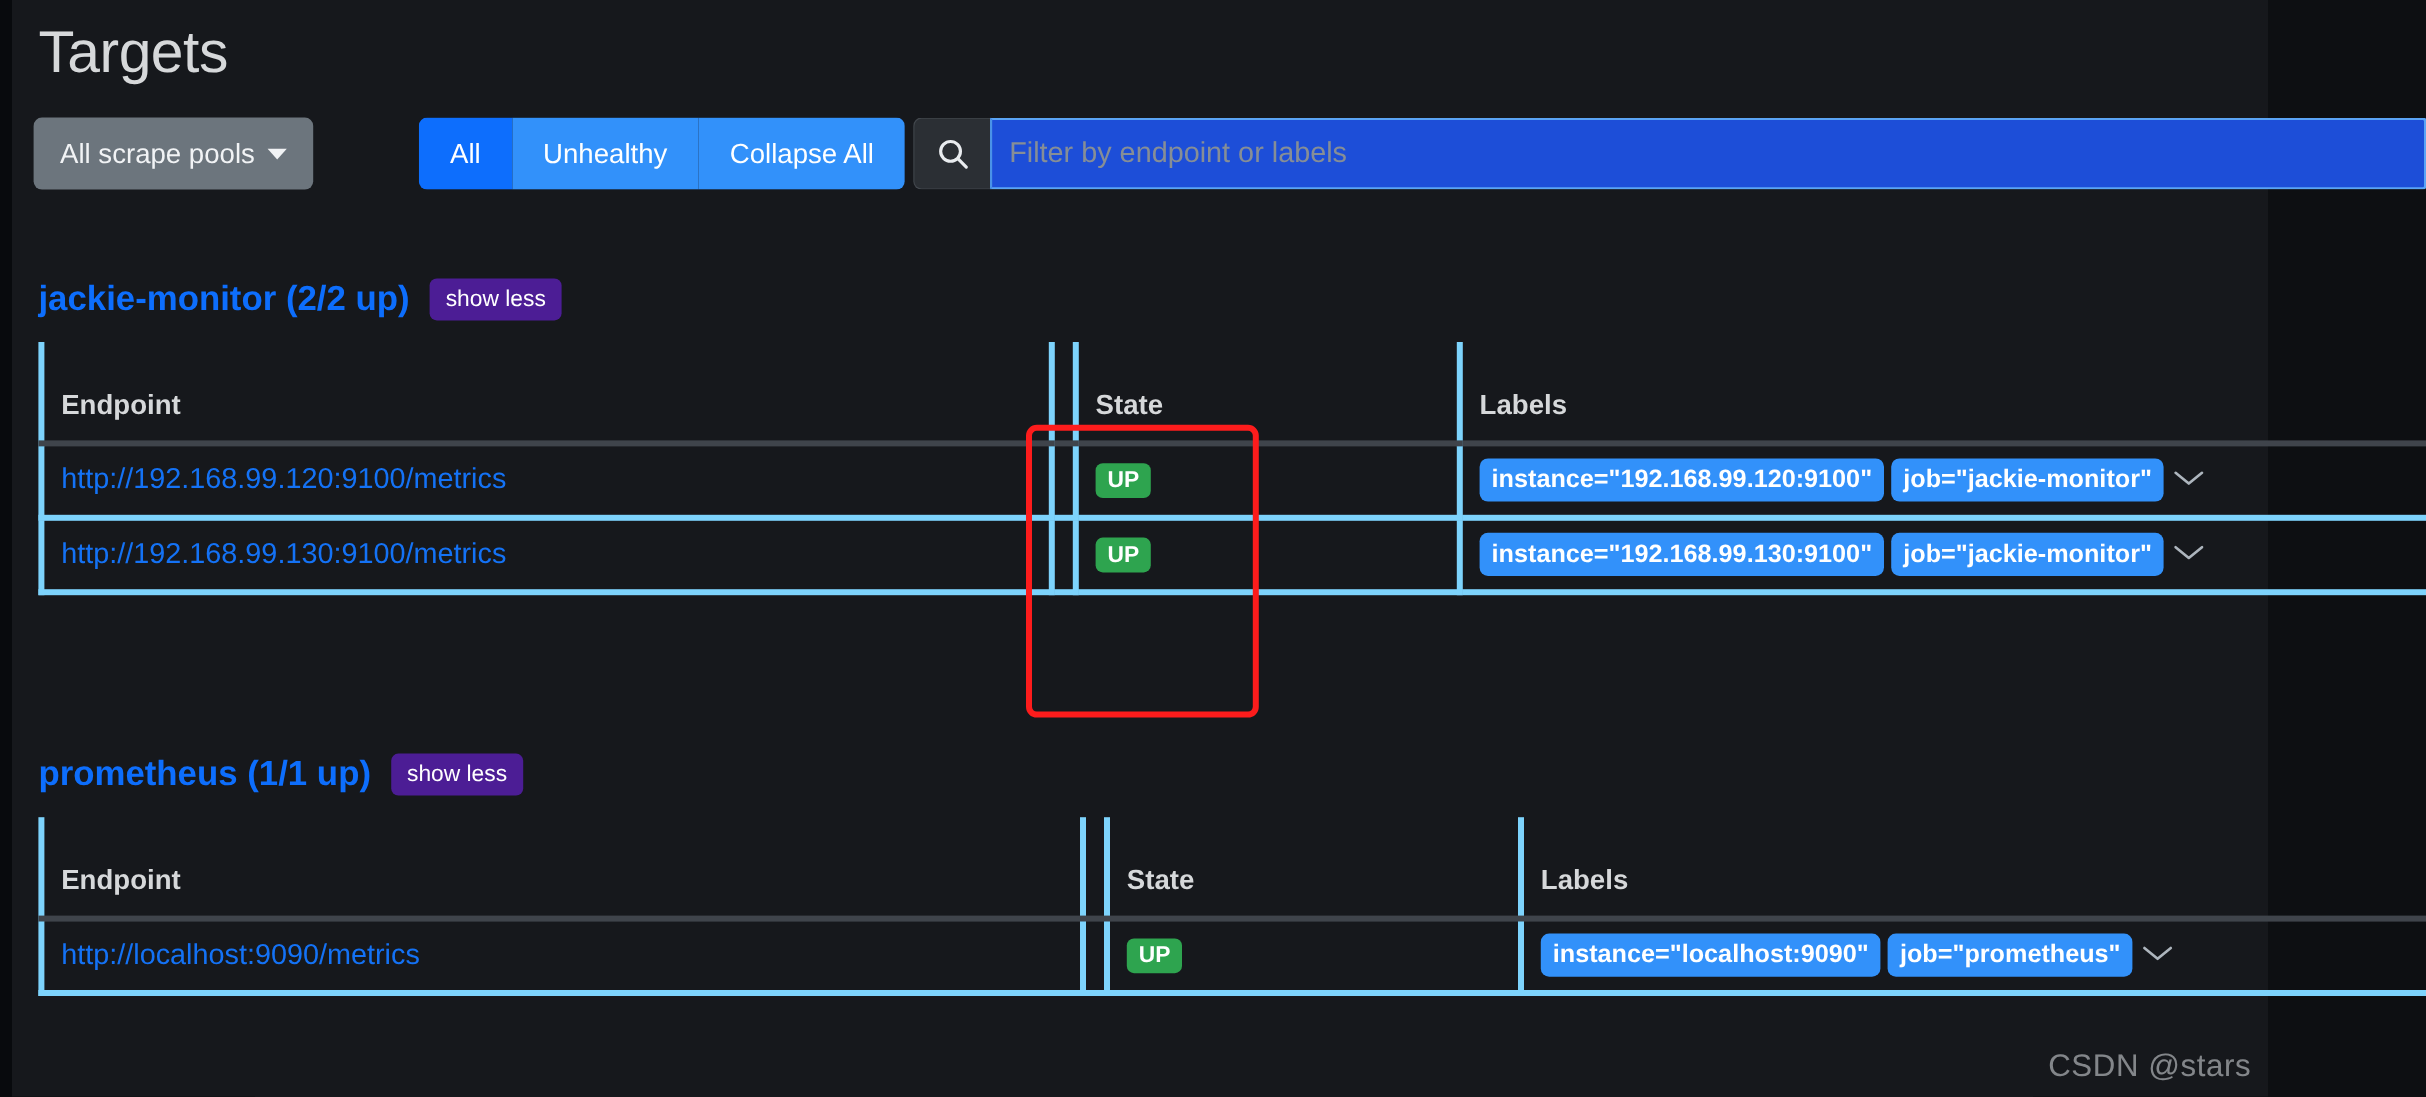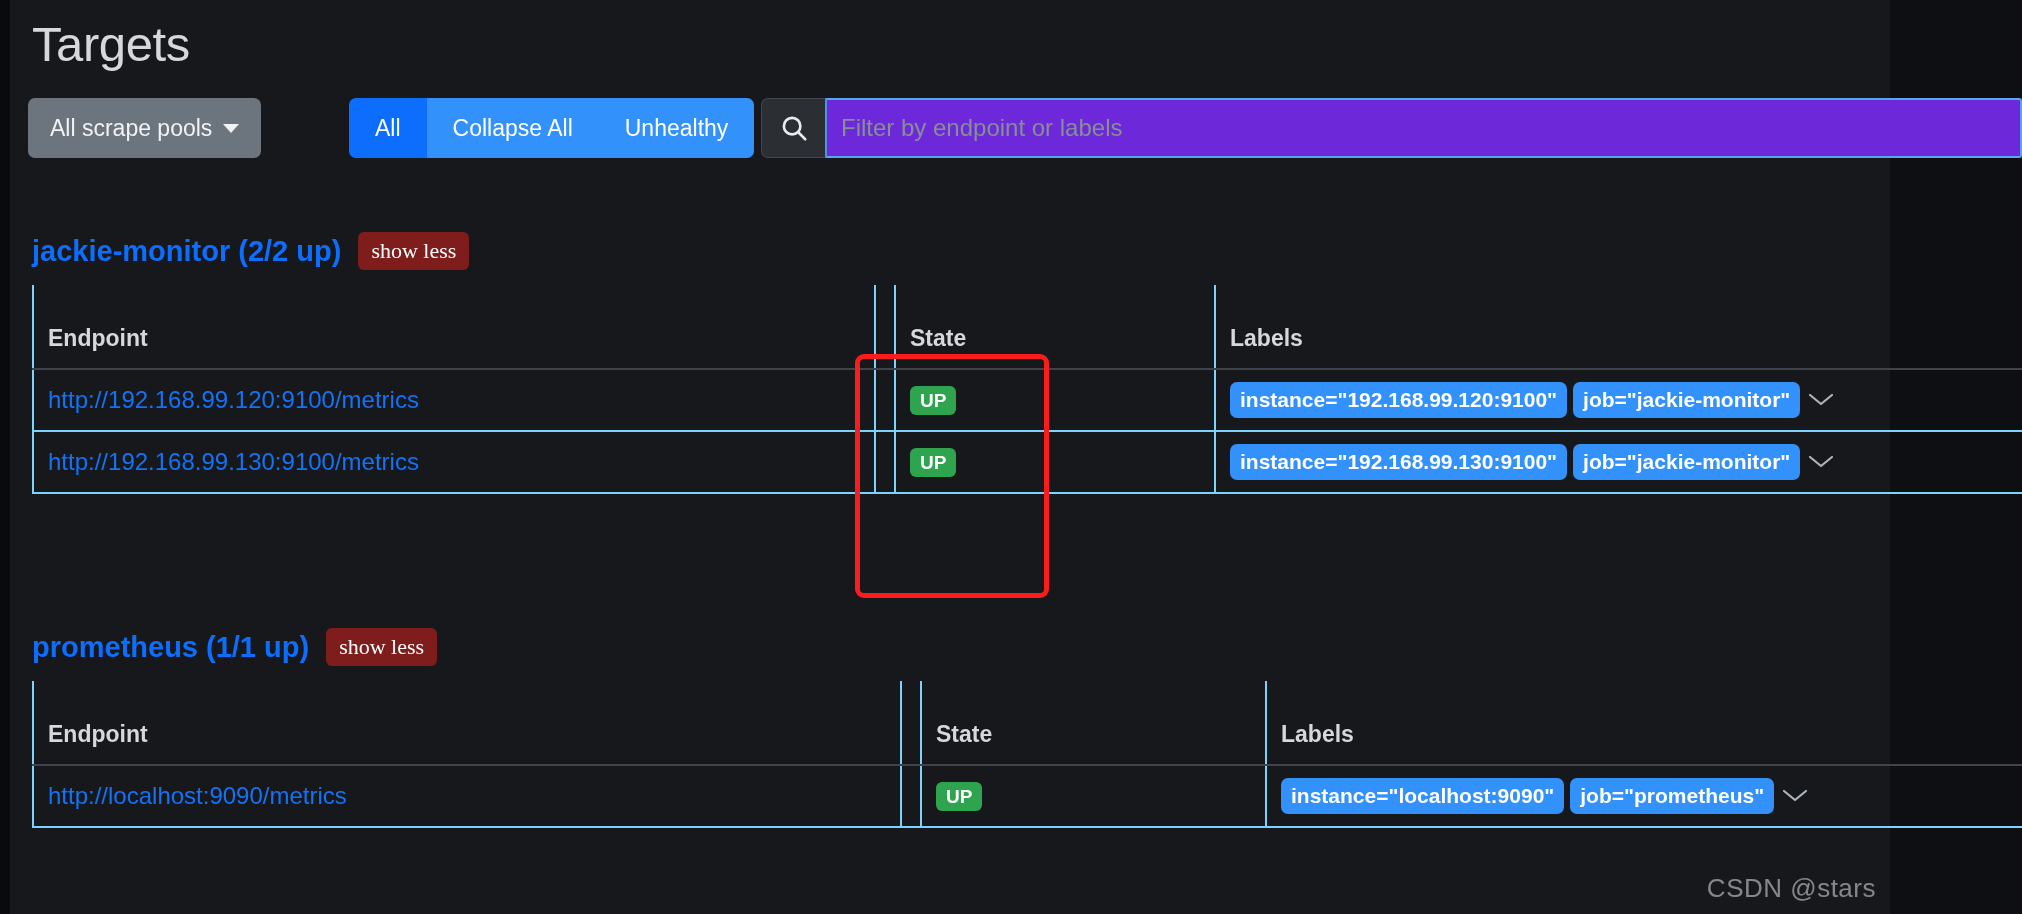--- a/index.html
+++ b/index.html
@@ -113,21 +113,21 @@
     border-right: none;
     border-radius: 7px 0 0 7px;
     display: flex;
     align-items: center;
     justify-content: center;
     flex: none;
   }
   .search-input {
     flex: 1;
     height: 60px;
-    background: #6d28d9;
+    background: #1d4ed8;
     border: 2px solid #5aa4f5;
     border-left: 2px solid #4a93e8;
     border-radius: 0 3px 3px 0;
     color: #dee2e6;
     font-family: "Liberation Sans", sans-serif;
     font-size: 24px;
     padding: 0 14px;
     outline: none;
   }
   .search-input::placeholder { color: #868e96; }
@@ -141,40 +141,40 @@
     white-space: nowrap;
     justify-content: space-between;
   }
   .job-title {
     font-size: 29px;
     font-weight: bold;
     color: #0d6efd;
     line-height: 1;
   }
   .show-less-btn {
-    background: #7f1d1d;
+    background: #4c1d95;
     border: none;
     border-radius: 6px;
     color: #fff;
-    font-family: Liberation Serif, serif;
-    font-size: 22px;
+    font-family: Liberation Sans, sans-serif;
+    font-size: 19px;
     padding: 8px 13px;
     cursor: pointer;
     line-height: 1;
   }
 
   
   .tgt-table {
     position: absolute;
     border-collapse: collapse;
     table-layout: fixed;
     font-size: 23px;
   }
   .tgt-table td, .tgt-table th {
-    border: 2px solid #7dd3fc;
+    border: 5px solid #7dd3fc;
     text-align: left;
     vertical-align: middle;
     padding: 0 14px;
   }
   .tgt-table thead th {
     font-weight: bold;
     color: #d6d8da;
     height: 84px;
     vertical-align: bottom;
     padding-bottom: 16px;
@@ -250,22 +250,22 @@
 
   <div class="toolbar">
 
     <button class="dropdown-btn">
       <span>All scrape pools</span>
       <span class="caret"></span>
     </button>
 
     <div class="btn-group">
       <button class="active">All</button>
+      <button>Unhealthy</button>
       <button>Collapse All</button>
-      <button>Unhealthy</button>
     </div>
 
     <div class="search-wrap">
       <div class="search-icon-box">
         <svg width="30" height="30" viewBox="0 0 24 24" fill="none" stroke="#e9ecef" stroke-width="2.1" stroke-linecap="round">
           <circle cx="10.5" cy="10.5" r="6.6"></circle>
           <line x1="15.4" y1="15.4" x2="21" y2="21"></line>
         </svg>
       </div>
       <input class="search-input" type="text" placeholder="Filter by endpoint or labels" style="">

